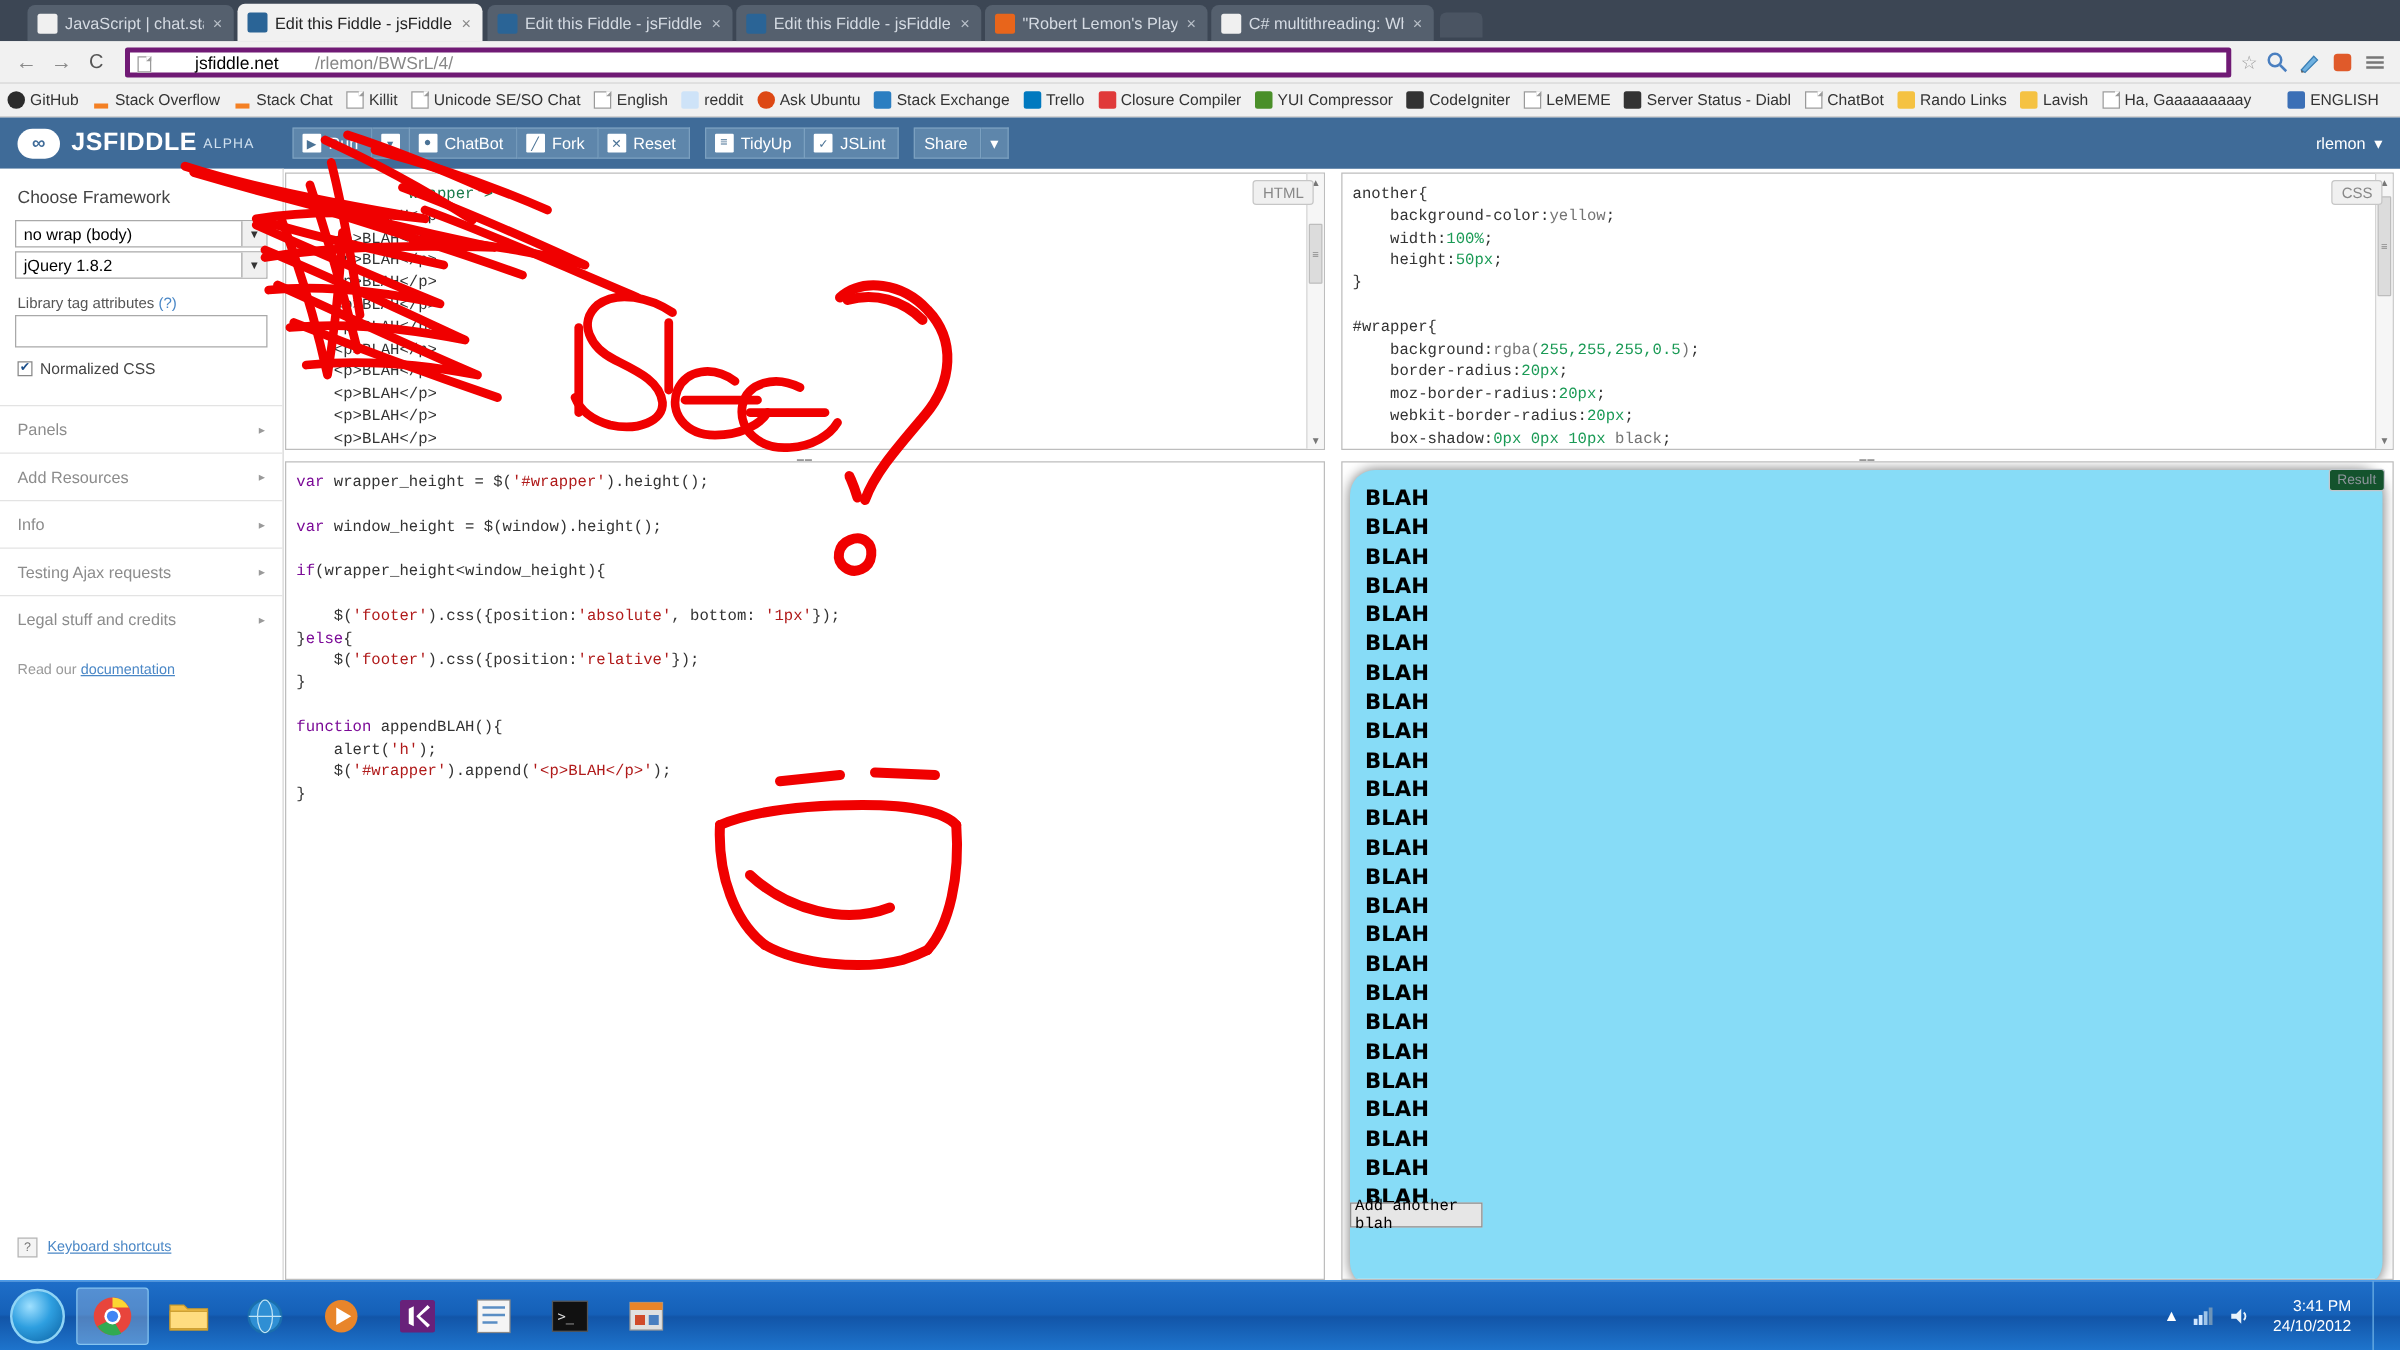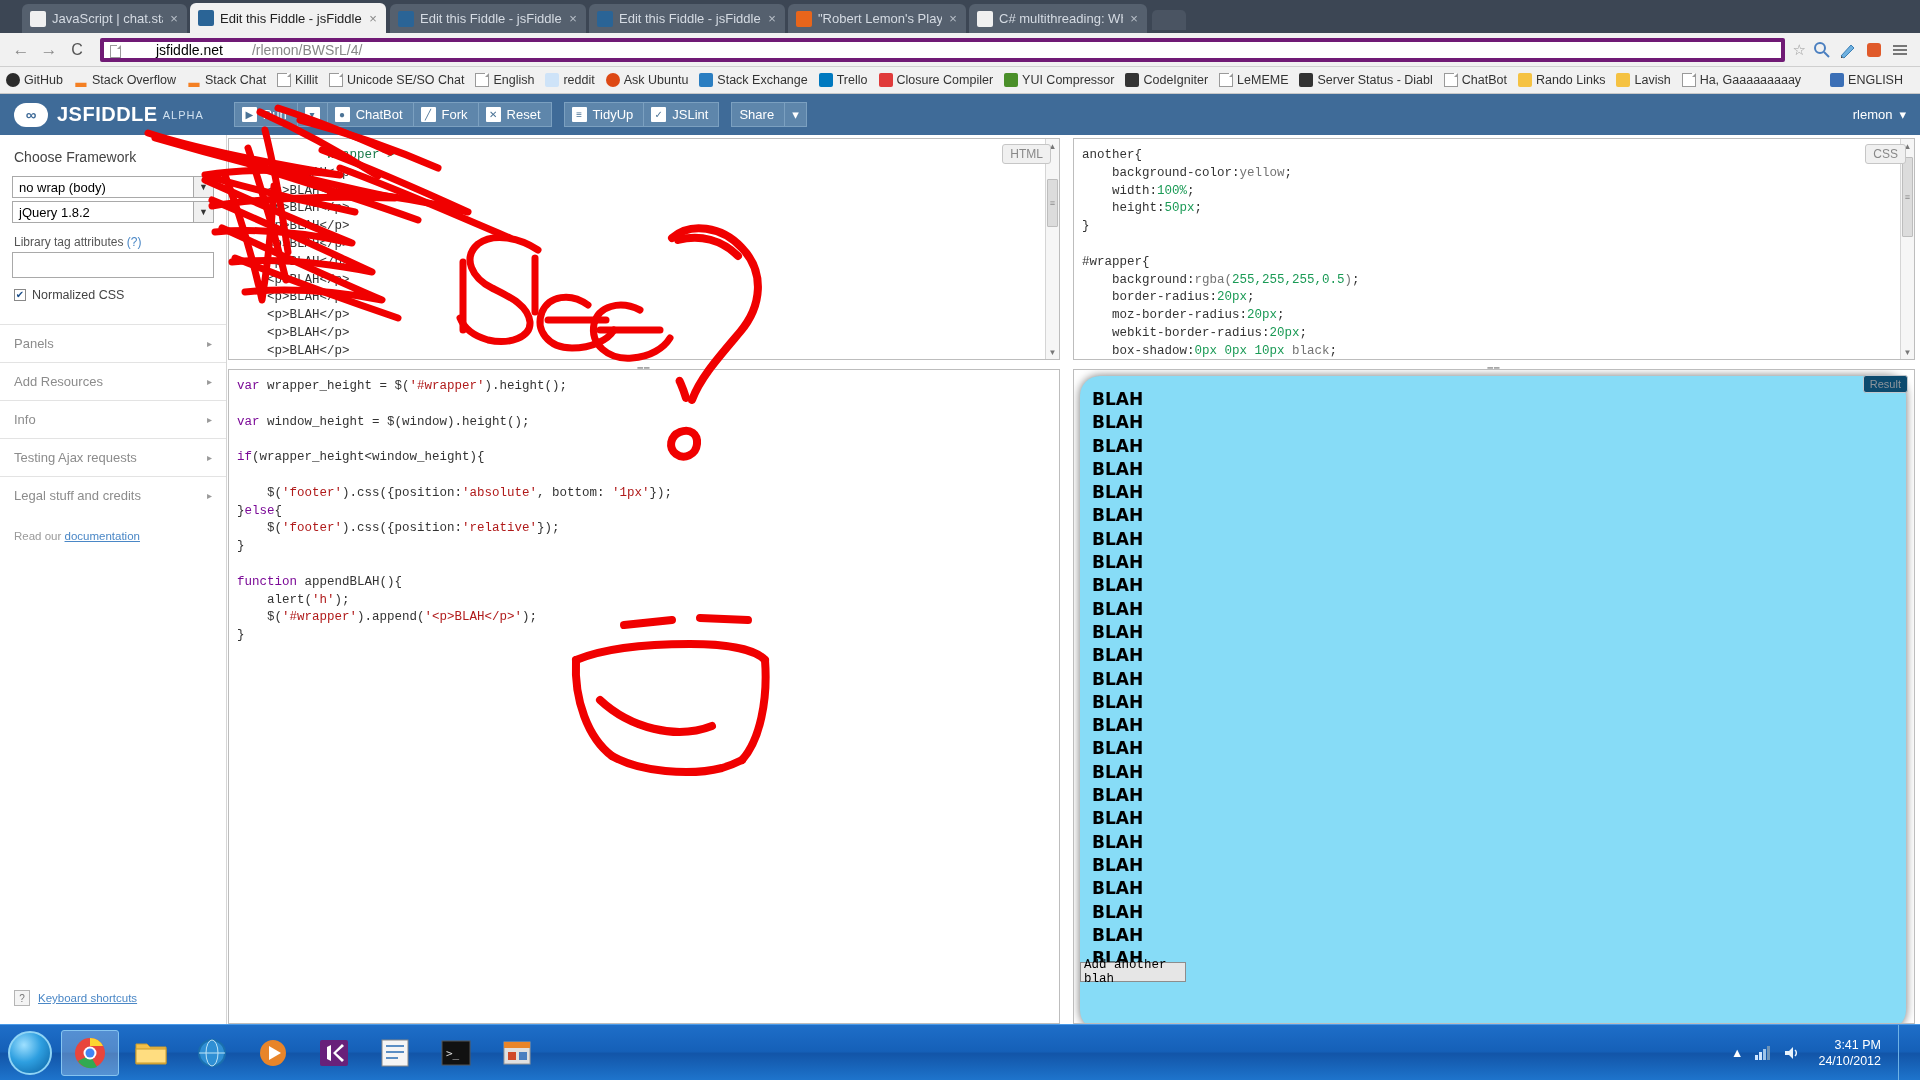--- a/index.html
+++ b/index.html
@@ -141,21 +141,21 @@
   .grip { position:absolute; left:50%; transform:translateX(-50%);
     font-size:9px; color:#999; letter-spacing:1px; }
 
   
   .k { color:#7b0a97; } .s { color:#b01a1a; } .tag { color:#1a7a4a; }
   .prop { color:#333; } .sel { color:#333; } .val { color:#1a9a55; }
   .pink { color:#737373;margin-top:10px; }
 
   
   .result { position:absolute; background:#fff; border:1px solid #bdbdbd; overflow:hidden; }
-  .res-label { position:absolute; right:6px; top:5px; background:#0c4a6e;
+  .res-label { position:absolute; right:6px; top:5px; background:#14532d;
     border:1px solid #c1c6cc; border-radius:3px; color:#8e959c; font-size:11px;
     padding:2px 6px; z-index:4; }
   .wrapper { position:absolute; left:6px; top:6px; right:8px; background:#87dcf7;
     border-radius:20px; padding:12px 0 6px 12px;
     box-shadow:0 0 10px rgba(0,0,0,0.55); }
   .blah { font-family:"DejaVu Sans", sans-serif; font-weight:bold; font-size:17px;
     color:#000; line-height:23.3px; }
   .addbtn { position:absolute; left:6px; width:106px; height:20px;
     background:#e6e6e6; border:1px solid #8d8d8d; font-size:12.5px; color:#000;
     display:flex; align-items:center; padding-left:3px;

